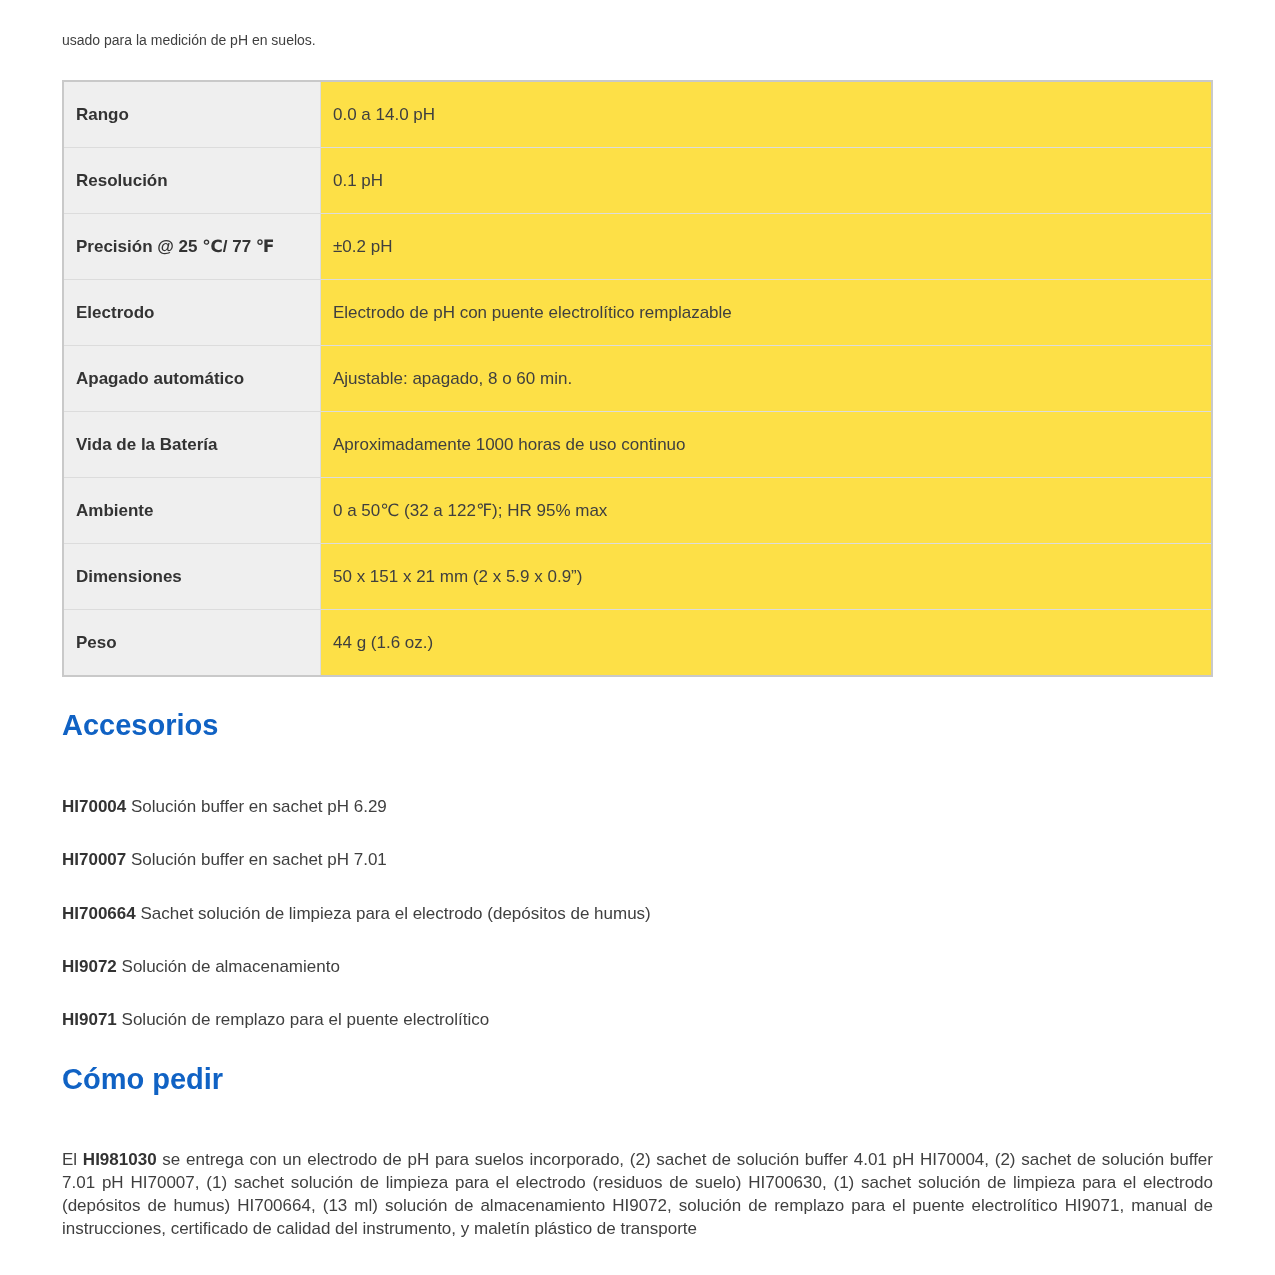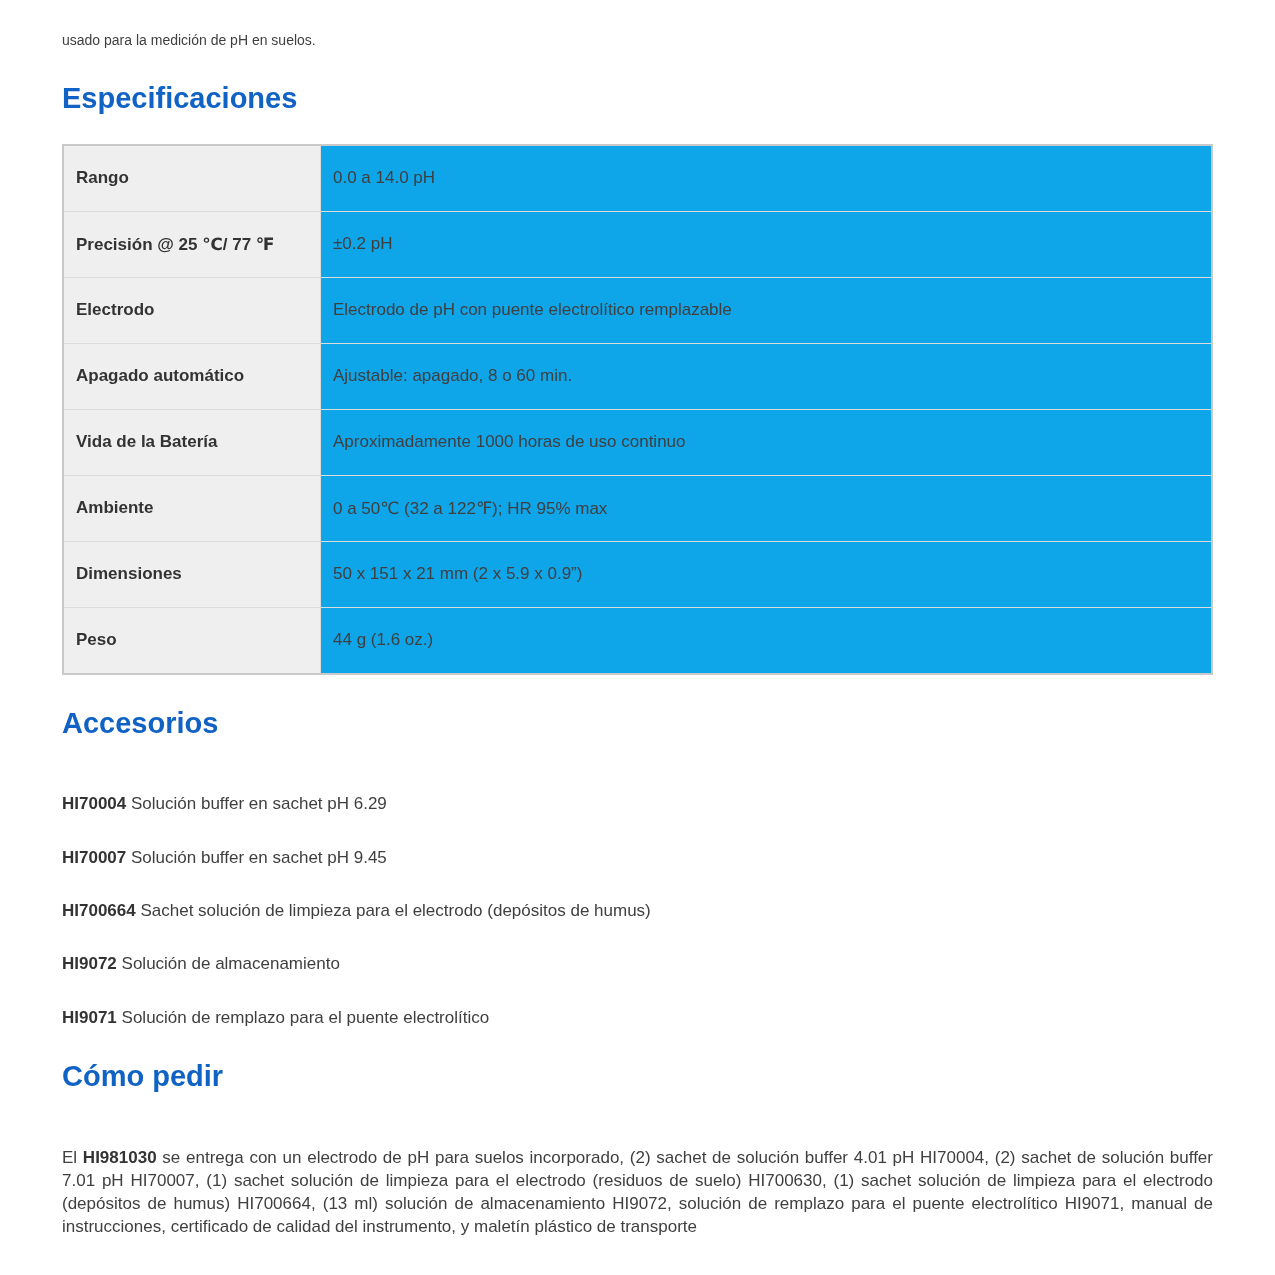--- a/index.html
+++ b/index.html
@@ -45,21 +45,21 @@
   }
   td.spec-label {
     background: #efefef;
     font-weight: 700;
     width: 232px;
     color: #333333;
     white-space: nowrap;
   }
   td.spec-value {
     color: #3f3f3f;
-    background: #0ea5e9;
+    background: #fde047;
   }
   .accessory-list {
     margin-top: 56px;
   }
   .accessory-item {
     margin: 0 0 33px 0;
     font-size: 17px;
     line-height: 1.2;
     color: #3f3f3f;
   }
@@ -78,27 +78,30 @@
     color: #333333;
   }
 </style>
 </head>
 <body>
 
 <div class="page">
 
   <p class="intro">usado para la medición de pH en suelos.</p>
 
-  <h1 class="section-heading">Especificaciones</h1>
 
   <table class="specs">
     <tbody>
       <tr>
         <td class="spec-label">Rango</td>
         <td class="spec-value">0.0 a 14.0 pH</td>
+      </tr>
+      <tr>
+        <td class="spec-label">Resolución</td>
+        <td class="spec-value">0.1 pH</td>
       </tr>
       <tr>
         <td class="spec-label">Precisión @ 25 ℃/ 77 ℉</td>
         <td class="spec-value">±0.2 pH</td>
       </tr>
       <tr>
         <td class="spec-label">Electrodo</td>
         <td class="spec-value">Electrodo de pH con puente electrolítico remplazable</td>
       </tr>
       <tr>
@@ -123,21 +126,21 @@
       </tr>
     </tbody>
   </table>
 
   <h1 class="section-heading">Accesorios</h1>
 
   <div class="accessory-list">
     <p class="accessory-item"><b>HI70004</b>
       <span>Solución buffer en sachet pH 6.29</span></p>
     <p class="accessory-item"><b>HI70007</b>
-      <span>Solución buffer en sachet pH 9.45</span></p>
+      <span>Solución buffer en sachet pH 7.01</span></p>
     <p class="accessory-item"><b>HI700664</b>
       <span>Sachet solución de limpieza para el electrodo (depósitos de humus)</span></p>
     <p class="accessory-item"><b>HI9072</b>
       <span>Solución de almacenamiento</span></p>
     <p class="accessory-item"><b>HI9071</b>
       <span>Solución de remplazo para el puente electrolítico</span></p>
   </div>
 
   <h1 class="section-heading">Cómo pedir</h1>
 

